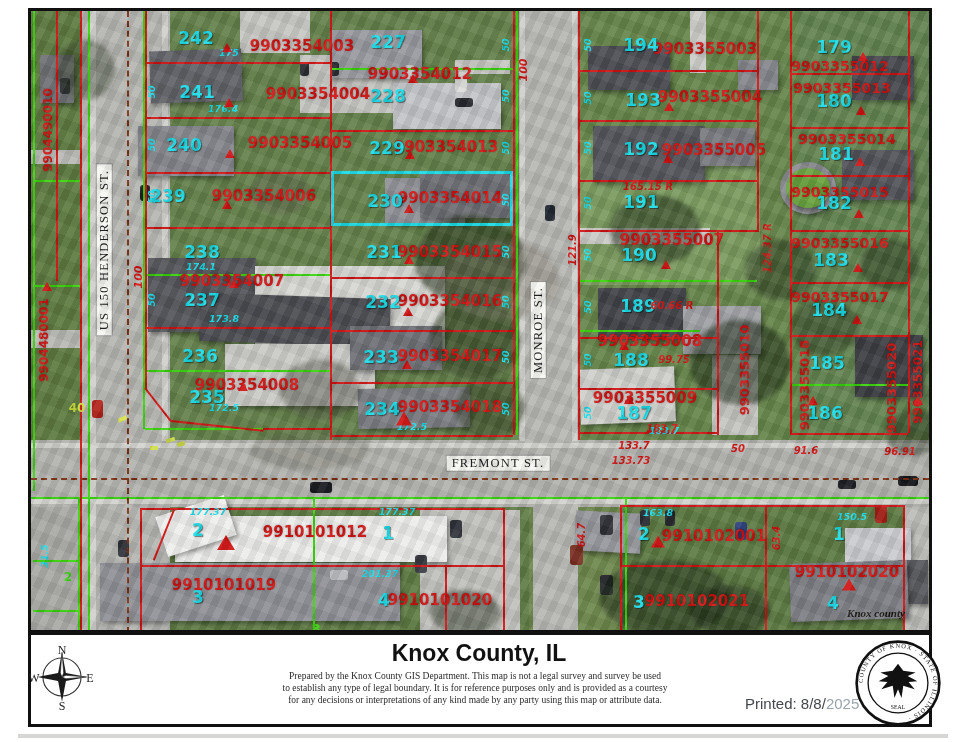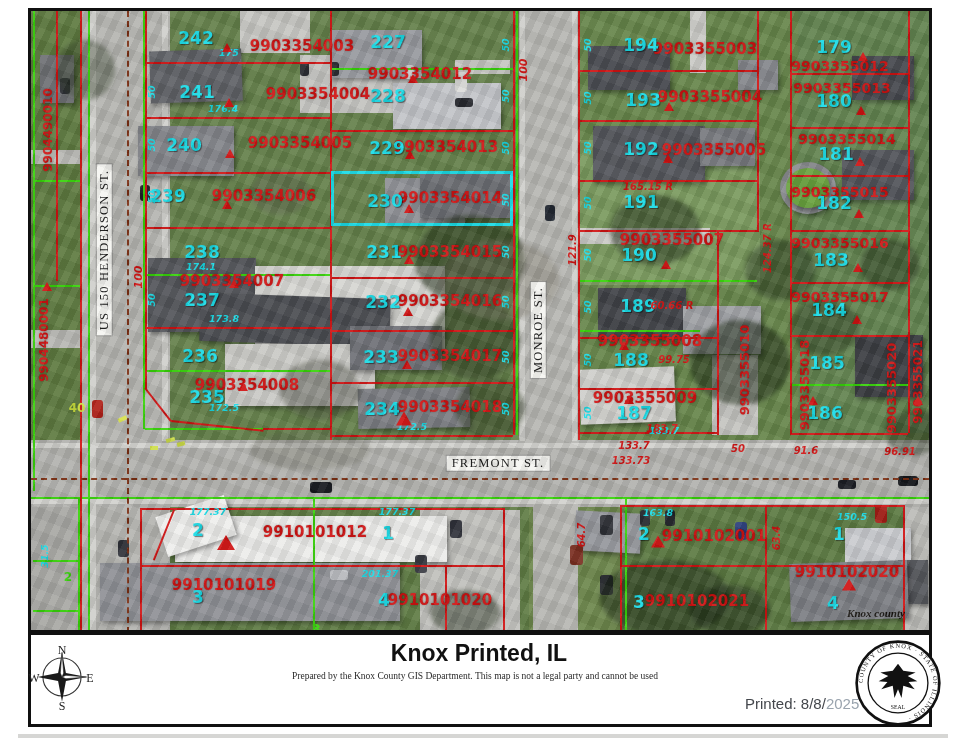--- a/index.html
+++ b/index.html
@@ -394,23 +394,25 @@
       <polygon points="50,26 54,46 74,50 54,54 50,74 46,54 26,50 46,46" fill="#555"></polygon>
       <polygon points="50,6 57,43 94,50 57,57 50,94 43,57 6,50 43,43" fill="#1a1a1a"></polygon>
       <polygon points="50,6 53,43 50,50 47,43" fill="#ffffff" stroke="#1a1a1a" stroke-width="1"></polygon>
       <polygon points="94,50 57,53 50,50 57,47" fill="#ffffff" stroke="#1a1a1a" stroke-width="1"></polygon>
     </svg>
     <div class="compass-letter" style="left:62px;top:650px;">N</div>
     <div class="compass-letter" style="left:62px;top:706px;">S</div>
     <div class="compass-letter" style="left:34px;top:678px;">W</div>
     <div class="compass-letter" style="left:90px;top:678px;">E</div>
 
-    <div class="footer-title">Knox Printed, IL</div>
+    <div class="footer-title">Knox County, IL</div>
     <div class="disclaimer">
-      <div>Prepared by the Knox County GIS Department. This map is not a legal party and cannot be used</div>
+      <div>Prepared by the Knox County GIS Department. This map is not a legal survey and survey be used</div>
+      <div>to establish any type of legal boundary. It is for reference purposes only and is provided as a courtesy</div>
+      <div>for any decisions or interpretations of any kind made by any party using this map or attribute data.</div>
     </div>
     <div class="printed"><span>Printed: 8/8/</span><span class="yr">2025</span></div>
 
     <svg width="88" height="88" style="position:absolute;left:854px;top:639px;" viewBox="0 0 100 100">
       <circle cx="50" cy="50" r="47" fill="#ffffff" stroke="#111" stroke-width="3"></circle>
       <circle cx="50" cy="50" r="34" fill="none" stroke="#111" stroke-width="1.5"></circle>
       <defs>
           <path id="ringpath" d="M50,50 m-40,0 a40,40 0 1,1 80,0 a40,40 0 1,1 -80,0"></path>
         </defs>
       <text font-size="7.2" letter-spacing="1.1" fill="#111" font-family="Liberation Serif,serif">

